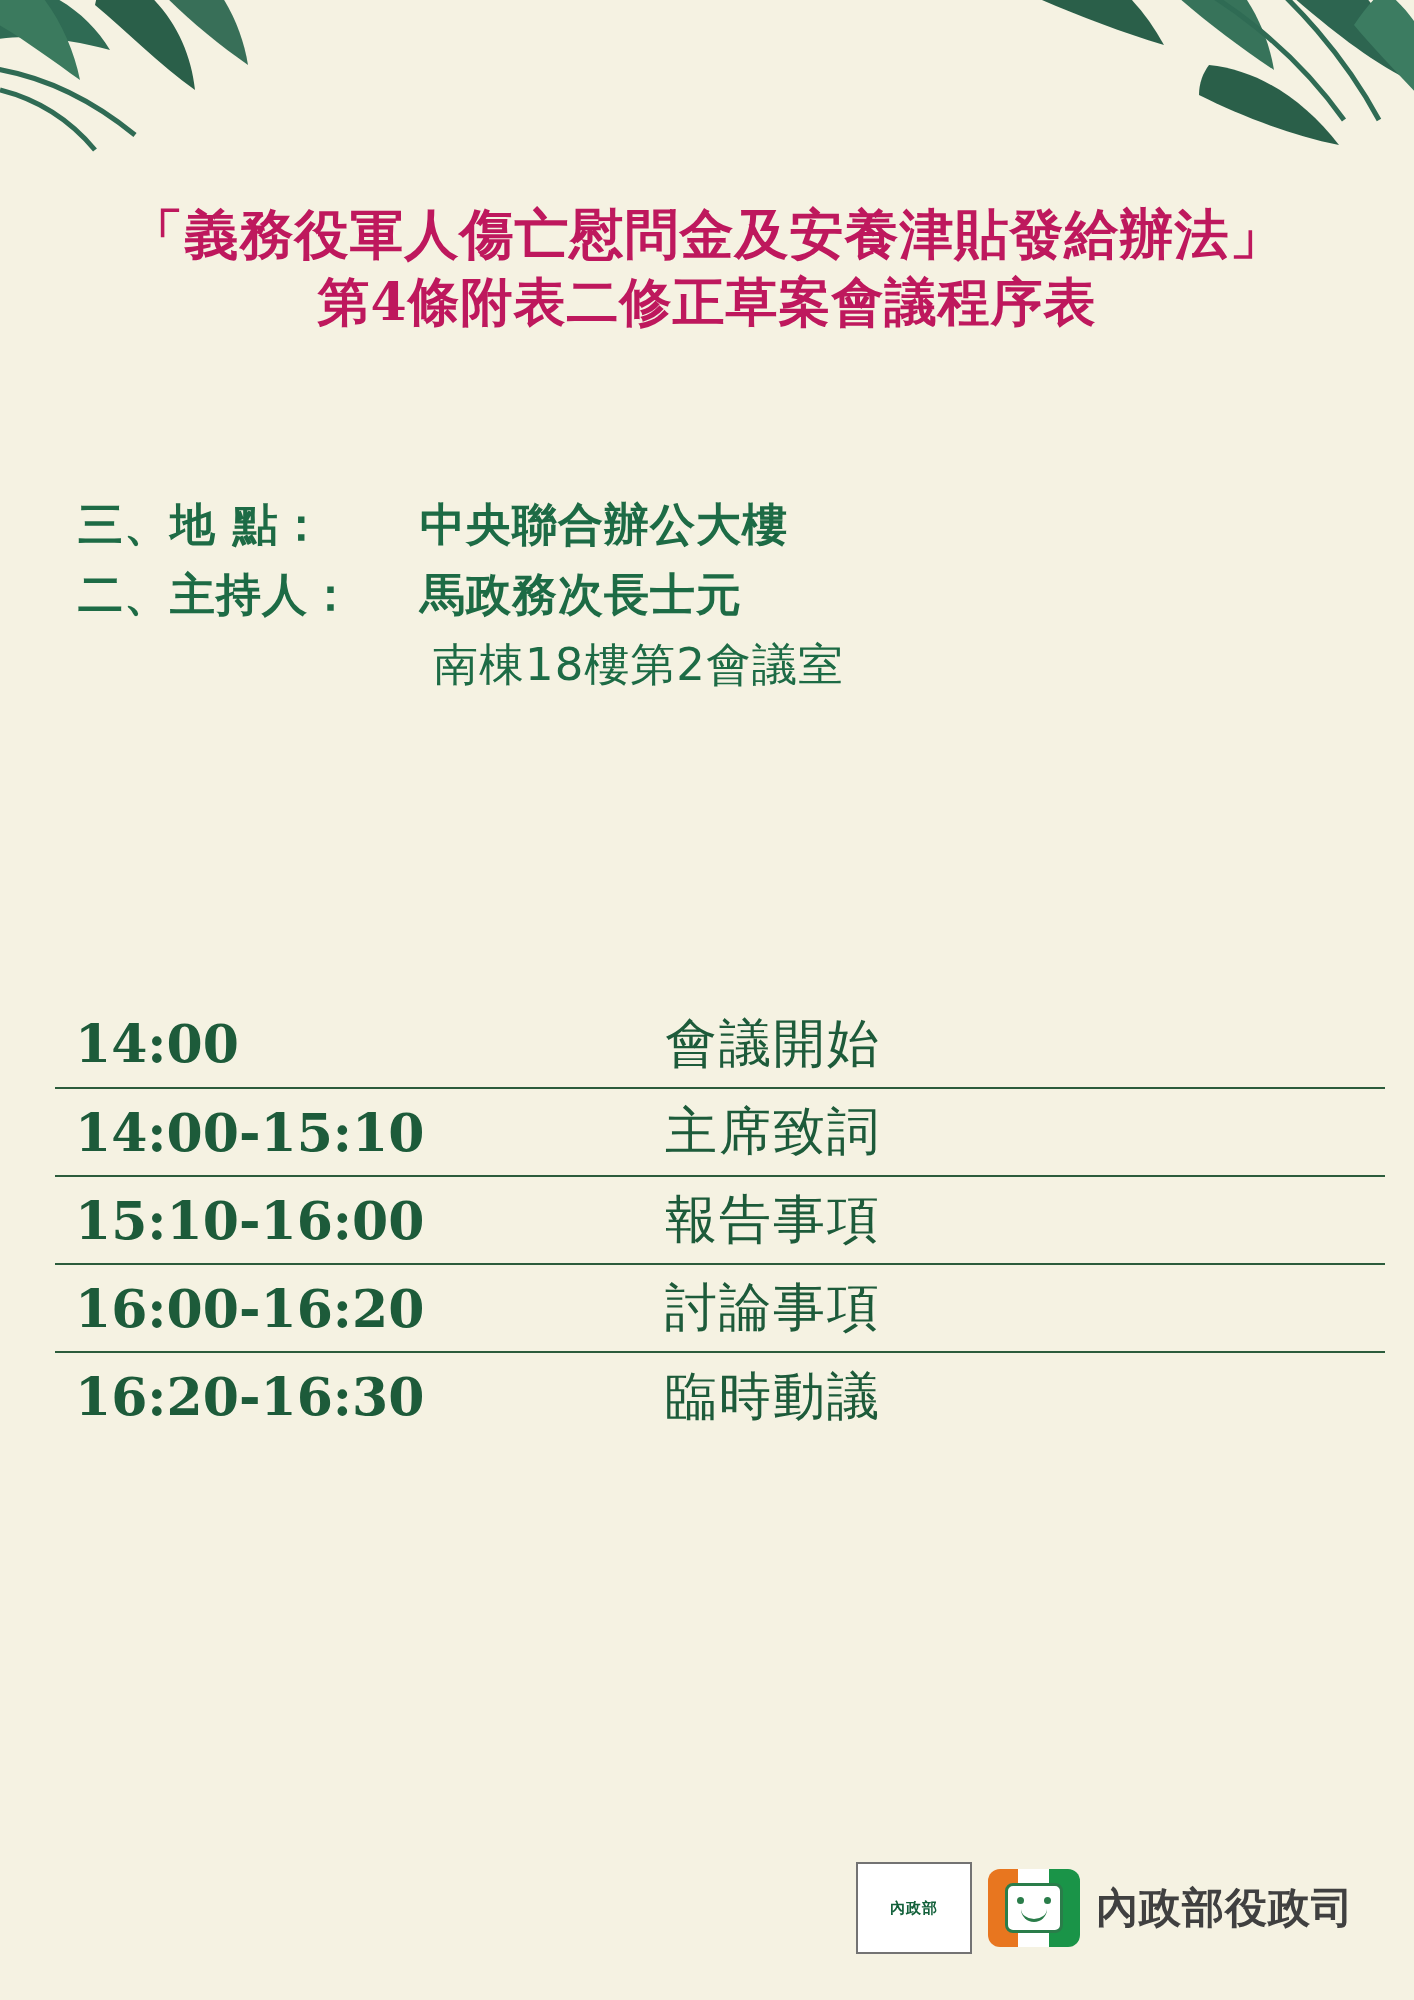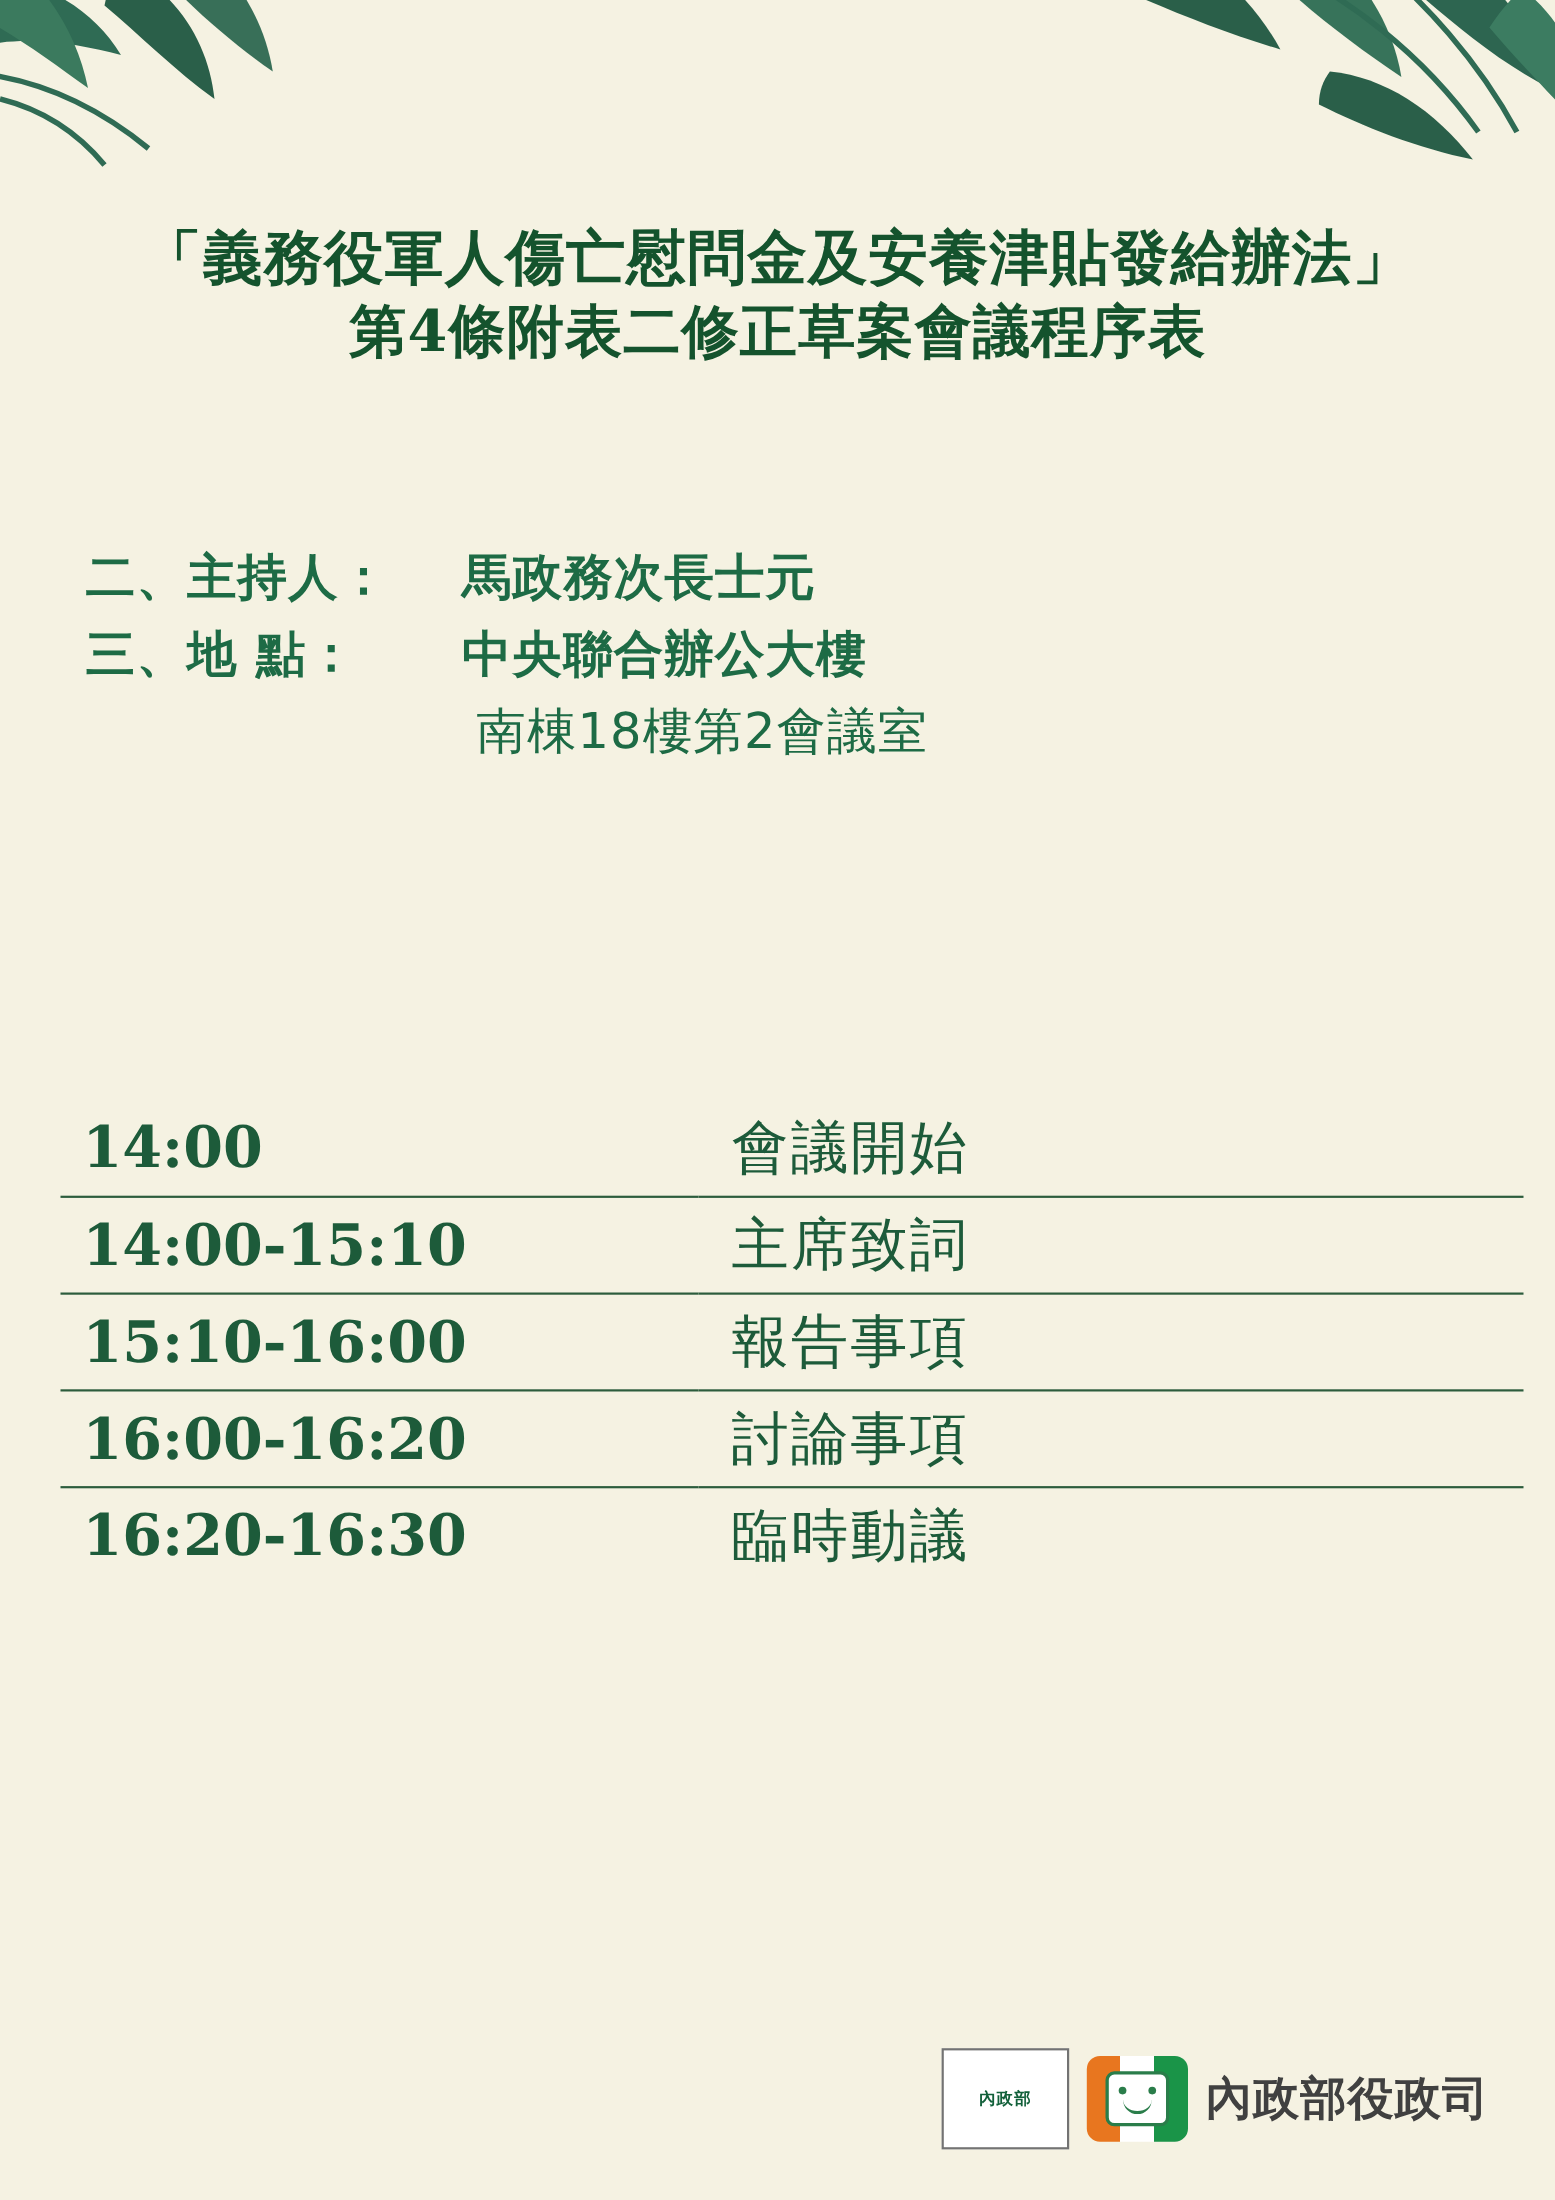--- a/index.html
+++ b/index.html
@@ -31,21 +31,21 @@
   .leaf-top-left  { top: -30px; left: -40px;  width: 330px; height: 230px; }
   .leaf-top-right { top: -40px; right: -20px; width: 440px; height: 260px; }
 
   
   .title-block {
     position: absolute;
     top: 200px;
     left: 0;
     width: 1414px;
     text-align: center;
-    color: #14532d;
+    color: #be185d;
   }
   .title-line {
     font-family: "DejaVu Serif", serif;
     font-weight: bold;
     font-size: 54px;
     letter-spacing: 1px;
     line-height: 1.28;
     white-space: nowrap;
   }
   .title-line.second {
@@ -228,24 +228,24 @@
     </g>
   </svg>
 
   <div class="title-block">
     <div class="title-line">「義務役軍人傷亡慰問金及安養津貼發給辦法」</div>
     <div class="title-line second">第4條附表二修正草案會議程序表</div>
   </div>
 
   <div class="info-block">
     <div class="info-row">
+      <span>三、</span><span class="info-label">地 點：</span><span>中央聯合辦公大樓</span>
+    </div>
+    <div class="info-row">
       <span>二、</span><span class="info-label">主持人：</span><span>馬政務次長士元</span>
-    </div>
-    <div class="info-row">
-      <span>三、</span><span class="info-label">地 點：</span><span>中央聯合辦公大樓</span>
     </div>
     <div class="info-sub">南棟18樓第2會議室</div>
   </div>
 
   <table class="agenda">
     <tbody>
       <tr>
         <td class="time-cell">14:00</td>
         <td class="topic-cell">會議開始</td>
       </tr>

